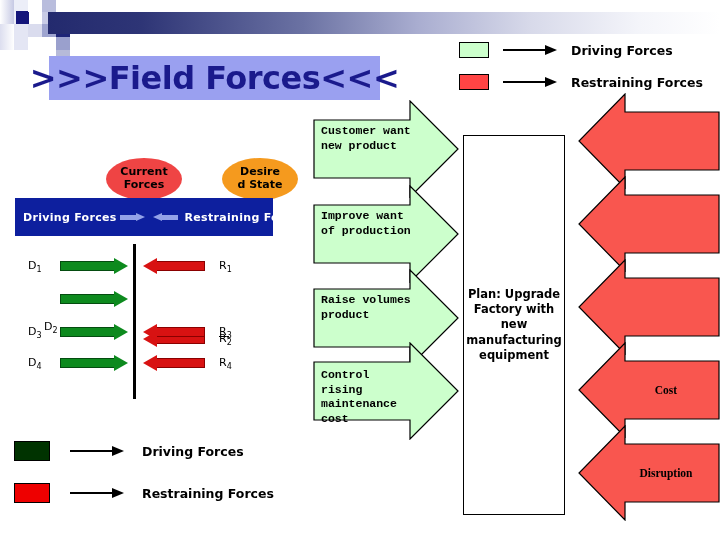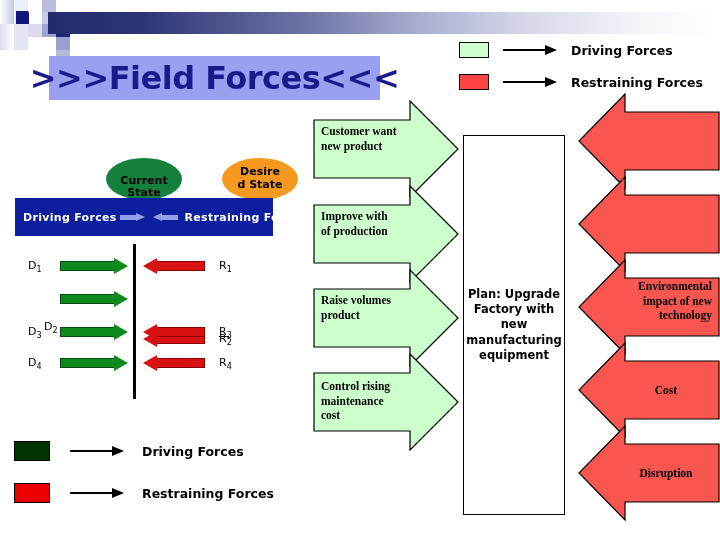--- a/index.html
+++ b/index.html
@@ -101,21 +101,21 @@
     display: flex;
     align-items: center;
     justify-content: center;
     text-align: center;
     font-size: 11px;
     font-weight: bold;
     color: #000;
     line-height: 1.15;
     font-family: "DejaVu Sans", sans-serif;
   }
-  .ellipse-current { left: 106px; top: 158px; background: #15803d; align-items: flex-end; }
+  .ellipse-current { left: 106px; top: 158px; background: #ef4444; }
   .ellipse-desired { left: 222px; top: 158px; background: #f59a1e; }
 
   .blue-banner {
     position: absolute;
     left: 15px;
     top: 198px;
     width: 258px;
     height: 38px;
     background: #0d1f9e;
     display: flex;
@@ -195,21 +195,21 @@
   .legend-bottom .legend-swatch { width: 36px; height: 20px; }
   .legend-bottom .legend-arrow { margin-left: 20px; width: 56px; }
   .legend-bottom .legend-label { margin-left: 16px; }
 
   .gchev {
     position: absolute;
   }
   .gchev svg { display: block; }
   .gchev .gtext {
     position: absolute;
-    font-family: Liberation Serif, serif;
+    font-family: Liberation Mono, monospace;
     font-size: 11.5px;
     font-weight: bold;
     color: #000;
     line-height: 1.28;
   }
 
   .rchev { position: absolute; }
   .rchev svg { display: block; }
   .rchev .rtext {
     position: absolute;
@@ -281,21 +281,21 @@
   <div class="legend-row">
     <span class="legend-swatch" style="background:#ff4444;"></span>
     <span class="legend-arrow"></span>
     <span class="legend-label">Restraining Forces</span>
   </div>
 </div>
 
 <div class="ellipse ellipse-current">
   <span>
     <span>Current</span><br>
-    <span>State</span>
+    <span>Forces</span>
   </span>
 </div>
 <div class="ellipse ellipse-desired">
   <span>
     <span>Desire</span><br>
     <span>d State</span>
   </span>
 </div>
 
 <div class="blue-banner">
@@ -409,36 +409,36 @@
     <div>Customer want</div>
     <div>new product</div>
   </div>
 </div>
 
 <div class="gchev" style="left:313px;top:185px;">
   <svg width="146" height="98" viewBox="0 0 146 98">
     <polygon points="1,20 97,20 97,1 145,49 97,97 97,78 1,78" fill="#ccffcc" stroke="#000" stroke-width="1.2"></polygon>
   </svg>
   <div class="gtext" style="left:8px;top:24px;width:90px;">
-    <div>Improve with</div>
+    <div>Improve want</div>
     <div>of production</div>
   </div>
 </div>
 
 <div class="gchev" style="left:313px;top:269px;">
   <svg width="146" height="98" viewBox="0 0 146 98">
     <polygon points="1,20 97,20 97,1 145,49 97,97 97,78 1,78" fill="#ccffcc" stroke="#000" stroke-width="1.2"></polygon>
   </svg>
   <div class="gtext" style="left:8px;top:24px;width:90px;">
     <div>Raise volumes</div>
     <div>product</div>
   </div>
 </div>
 
-<div class="gchev" style="left:313px;top:353px;">
+<div class="gchev" style="left:313px;top:342px;">
   <svg width="146" height="98" viewBox="0 0 146 98">
     <polygon points="1,20 97,20 97,1 145,49 97,97 97,78 1,78" fill="#ccffcc" stroke="#000" stroke-width="1.2"></polygon>
   </svg>
   <div class="gtext" style="left:8px;top:26px;width:90px;">
     <div>Control rising</div>
     <div>maintenance</div>
     <div>cost</div>
   </div>
 </div>
 
@@ -461,25 +461,20 @@
 <div class="rchev" style="left:578px;top:176px;">
   <svg width="142" height="96" viewBox="0 0 142 96">
     <polygon points="141,19 47,19 47,1 1,48 47,95 47,77 141,77" fill="#f9564f" stroke="#000" stroke-width="1.2"></polygon>
   </svg>
 </div>
 
 <div class="rchev" style="left:578px;top:259px;">
   <svg width="142" height="96" viewBox="0 0 142 96">
     <polygon points="141,19 47,19 47,1 1,48 47,95 47,77 141,77" fill="#f9564f" stroke="#000" stroke-width="1.2"></polygon>
   </svg>
-  <div class="rtext" style="left:42px;top:20px;width:92px;">
-    <div>Environmental</div>
-    <div>impact of new</div>
-    <div>technology</div>
-  </div>
 </div>
 
 <div class="rchev" style="left:578px;top:342px;">
   <svg width="142" height="96" viewBox="0 0 142 96">
     <polygon points="141,19 47,19 47,1 1,48 47,95 47,77 141,77" fill="#f9564f" stroke="#000" stroke-width="1.2"></polygon>
   </svg>
   <div class="rtext" style="left:42px;top:41px;width:92px;text-align:center;">
     <div>Cost</div>
   </div>
 </div>

